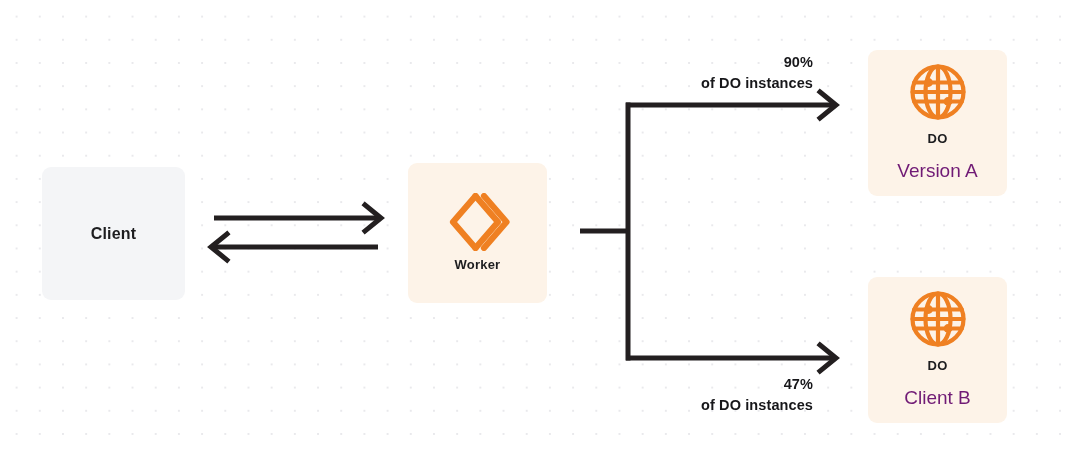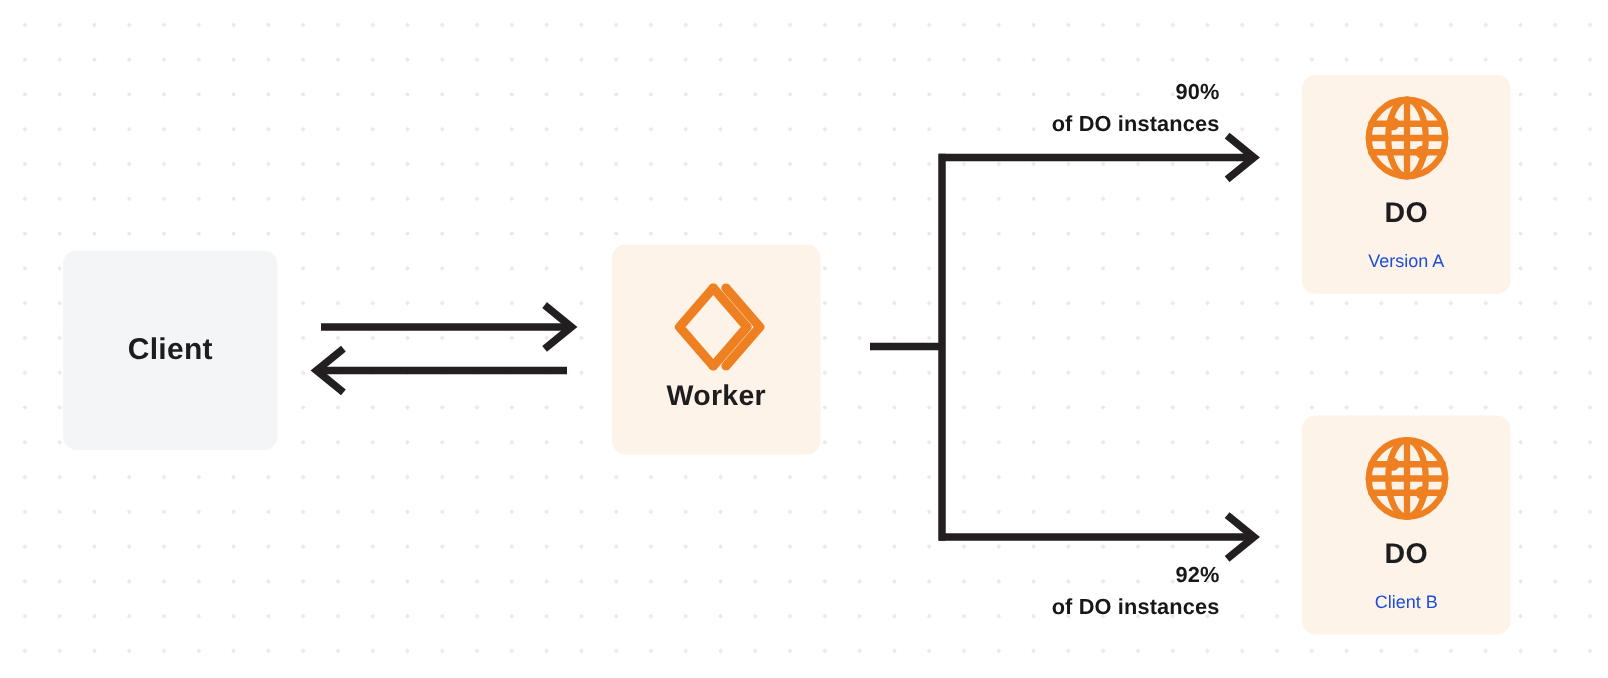--- a/index.html
+++ b/index.html
@@ -69,37 +69,37 @@
 
   #node-do-b {
     left: 868px;
     top: 277px;
     width: 139px;
     height: 146px;
     background-color: #fdf3e8;
   }
 
   .node-title {
-    font-size: 19px;
+    font-size: 13px;
     font-weight: bold;
     color: #1d1d1f;
     letter-spacing: 0.2px;
     line-height: 1.25;
   }
 
   .node-subtitle {
-    font-size: 12px;
+    font-size: 19px;
     font-weight: normal;
-    color: #1d4ed8;
+    color: #701a75;
     line-height: 1.3;
     margin-top: 12px;
   }
 
   #node-client .node-title {
-    font-size: 20px;
+    font-size: 16px;
   }
 
   #node-worker .node-title {
     margin-top: 4px;
   }
 
   .node-icon {
     display: block;
     line-height: 0;
   }
@@ -220,16 +220,16 @@
         <circle cx="39" cy="38.5" r="4.4" fill="#ef8022"></circle>
       </svg>
     </span>
     <span class="node-title">DO</span>
     <span class="node-subtitle">Client B</span>
   </div>
 
   <div class="edge-label" id="label-top">90%
 of DO instances</div>
 
-  <div class="edge-label" id="label-bottom">92%
+  <div class="edge-label" id="label-bottom">47%
 of DO instances</div>
 
 </div>
 
 </body></html>

